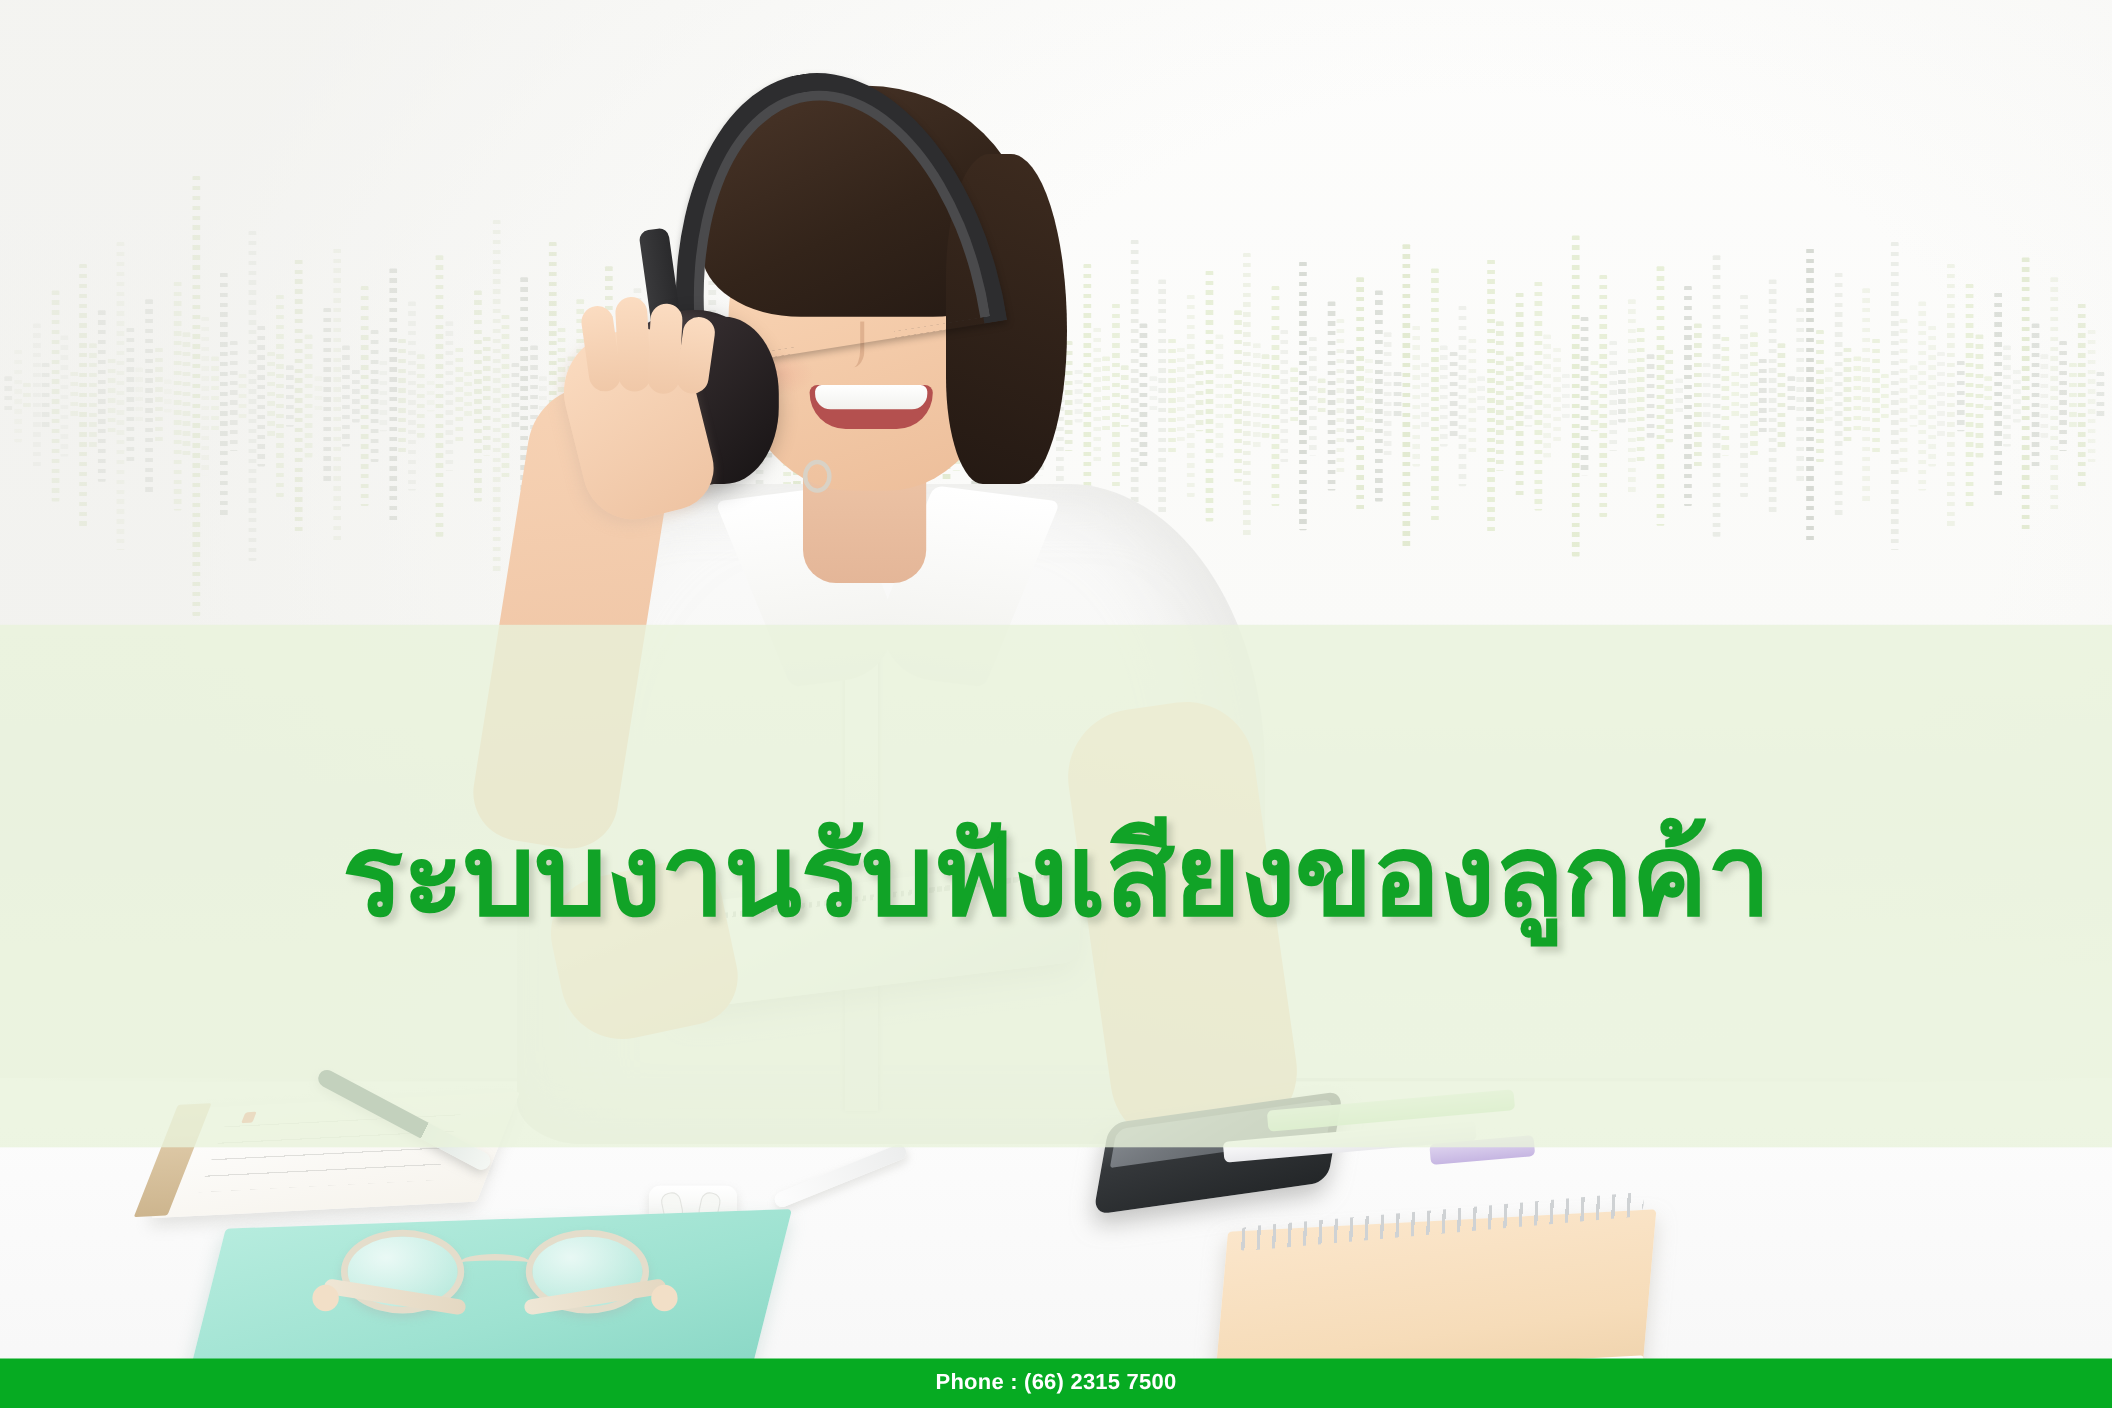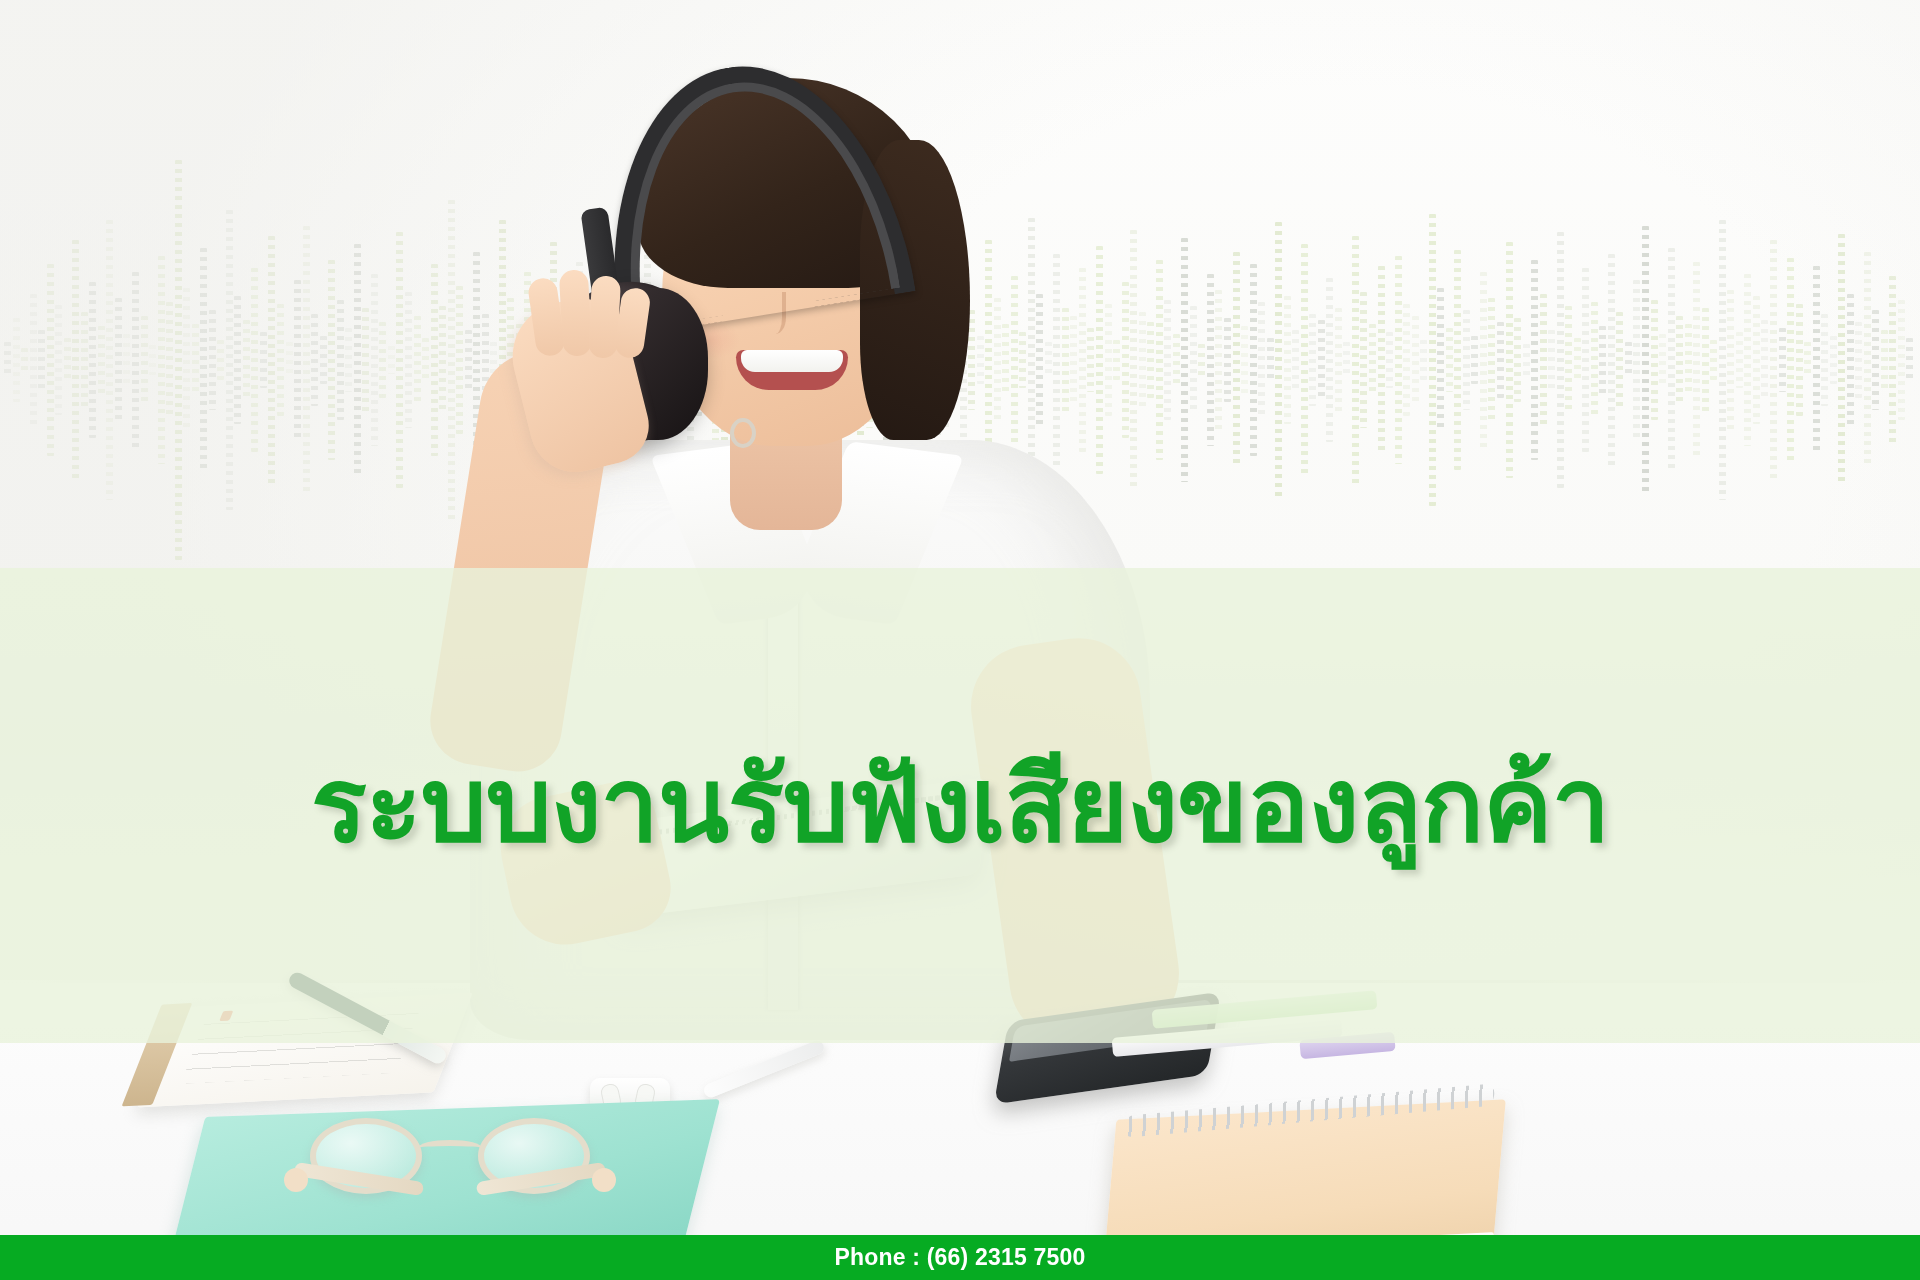--- a/index.html
+++ b/index.html
@@ -350,21 +350,21 @@
   }
 
   
   .headline-wrap{
     position:absolute; left:0; top:568px; width:1920px; height:475px;
     z-index:13;
     display:flex; flex-direction:column; align-items:center; justify-content:center;
     gap:12px;
   }
   .headline-th{
-    font-family:Liberation Sans, sans-serif;
+    font-family:Liberation Mono, monospace;
     font-weight:700;
     font-size:104px;
     line-height:1.05;
     color:#11a327;
     letter-spacing:-1px;
     text-shadow:5px 5px 6px rgba(120,130,110,.30);
     white-space:nowrap;
   }
   .headline-en{
     font-family:"Liberation Sans","DejaVu Sans",sans-serif;
@@ -397,21 +397,21 @@
 
   
   .footer{
     position:absolute; left:0; bottom:0; width:1920px; height:45px;
     background:#06ab22;
     z-index:30;
     display:flex; align-items:center; justify-content:center; gap:250px;
   }
   .footer-item{
     display:flex; align-items:center; gap:12px;
-    color:#ffffff; font-weight:700; font-size:23px;
+    color:#ffffff; font-weight:700; font-size:20px;
     font-family:"Liberation Sans","DejaVu Sans",sans-serif;
     letter-spacing:.2px; white-space:nowrap;
   }
   .mail-icon{ display:block; }
 </style>
 </head>
 <body>
 
 <div id="banner">
 

